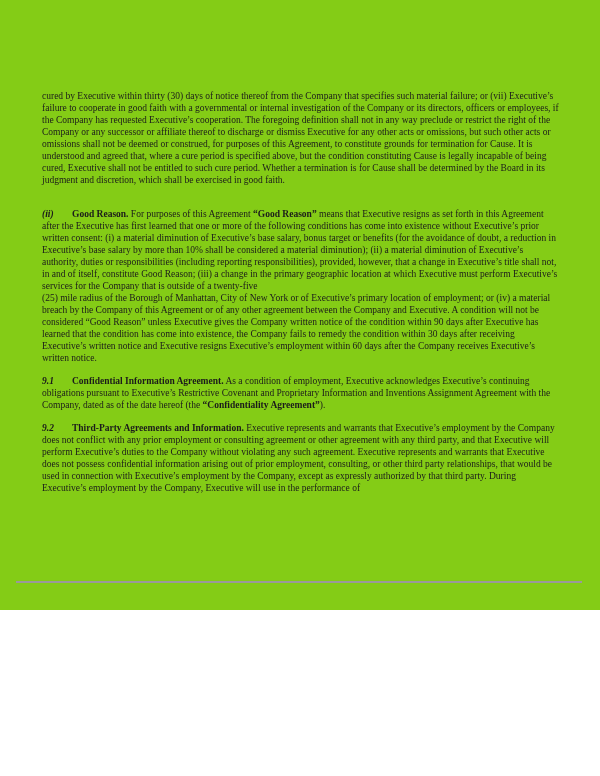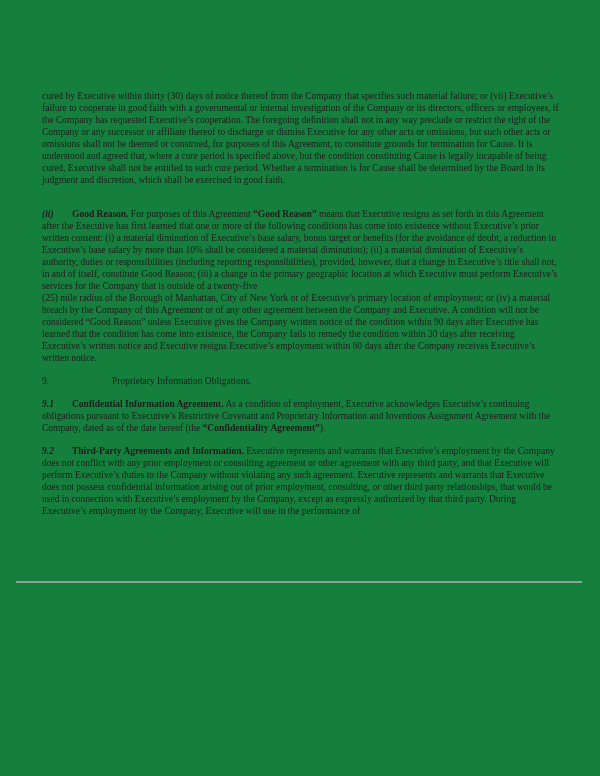--- a/index.html
+++ b/index.html
@@ -3,22 +3,22 @@
 <meta charset="utf-8">
 <style>
   html, body {
     margin: 0;
     padding: 0;
     background: #ffffff;
   }
   .page {
     position: relative;
     width: 600px;
-    height: 776px;
-    background: #15803d;
+    height: 610px;
+    background: #84cc16;
     overflow: hidden;
     font-family: "Liberation Serif", "DejaVu Serif", serif;
     color: #1b1b1b;
   }
   .content {
     position: absolute;
     left: 42px;
     top: 90px;
     width: 517px;
     font-size: 9.5px;
@@ -60,23 +60,20 @@
 
     <p class="para p1">
       <span>cured by Executive within thirty (30) days of notice thereof from the Company that specifies such material failure; or (vii) Executive’s failure to cooperate in good faith with a governmental or internal investigation of the Company or its directors, officers or employees, if the Company has requested Executive’s cooperation. The foregoing definition shall not in any way preclude or restrict the right of the Company or any successor or affiliate thereof to discharge or dismiss Executive for any other acts or omissions, but such other acts or omissions shall not be deemed or construed, for purposes of this Agreement, to constitute grounds for termination for Cause. It is understood and agreed that, where a cure period is specified above, but the condition constituting Cause is legally incapable of being cured, Executive shall not be entitled to such cure period. Whether a termination is for Cause shall be determined by the Board in its judgment and discretion, which shall be exercised in good faith.</span>
     </p>
 
     <p class="para p2">
       <span class="num bold">(ii)</span><span class="bold">Good Reason.</span><span> For purposes of this Agreement </span><span class="bold">“Good Reason”</span><span> means that Executive resigns as set forth in this Agreement after the Executive has first learned that one or more of the following conditions has come into existence without Executive’s prior written consent: (i) a material diminution of Executive’s base salary, bonus target or benefits (for the avoidance of doubt, a reduction in Executive’s base salary by more than 10% shall be considered a material diminution); (ii) a material diminution of Executive’s authority, duties or responsibilities (including reporting responsibilities), provided, however, that a change in Executive’s title shall not, in and of itself, constitute Good Reason; (iii) a change in the primary geographic location at which Executive must perform Executive’s services for the Company that is outside of a twenty-five</span><br>
       <span>(25) mile radius of the Borough of Manhattan, City of New York or of Executive’s primary location of employment; or (iv) a material breach by the Company of this Agreement or of any other agreement between the Company and Executive. A condition will not be considered “Good Reason” unless Executive gives the Company written notice of the condition within 90 days after Executive has learned that the condition has come into existence, the Company fails to remedy the condition within 30 days after receiving Executive’s written notice and Executive resigns Executive’s employment within 60 days after the Company receives Executive’s written notice.</span>
     </p>
 
-    <p class="para p3">
-      <span class="num-wide">9.</span><span>Proprietary Information Obligations.</span>
-    </p>
 
     <p class="para p4">
       <span class="num bold">9.1</span><span class="bold">Confidential Information Agreement.</span><span> As a condition of employment, Executive acknowledges Executive’s continuing obligations pursuant to Executive’s Restrictive Covenant and Proprietary Information and Inventions Assignment Agreement with the Company, dated as of the date hereof (the </span><span class="bold">“Confidentiality Agreement”</span><span>).</span>
     </p>
 
     <p class="para p5">
       <span class="num bold">9.2</span><span class="bold">Third-Party Agreements and Information.</span><span> Executive represents and warrants that Executive’s employment by the Company does not conflict with any prior employment or consulting agreement or other agreement with any third party, and that Executive will perform Executive’s duties to the Company without violating any such agreement. Executive represents and warrants that Executive does not possess confidential information arising out of prior employment, consulting, or other third party relationships, that would be used in connection with Executive’s employment by the Company, except as expressly authorized by that third party. During Executive’s employment by the Company, Executive will use in the performance of</span>
     </p>
 
   </div>

